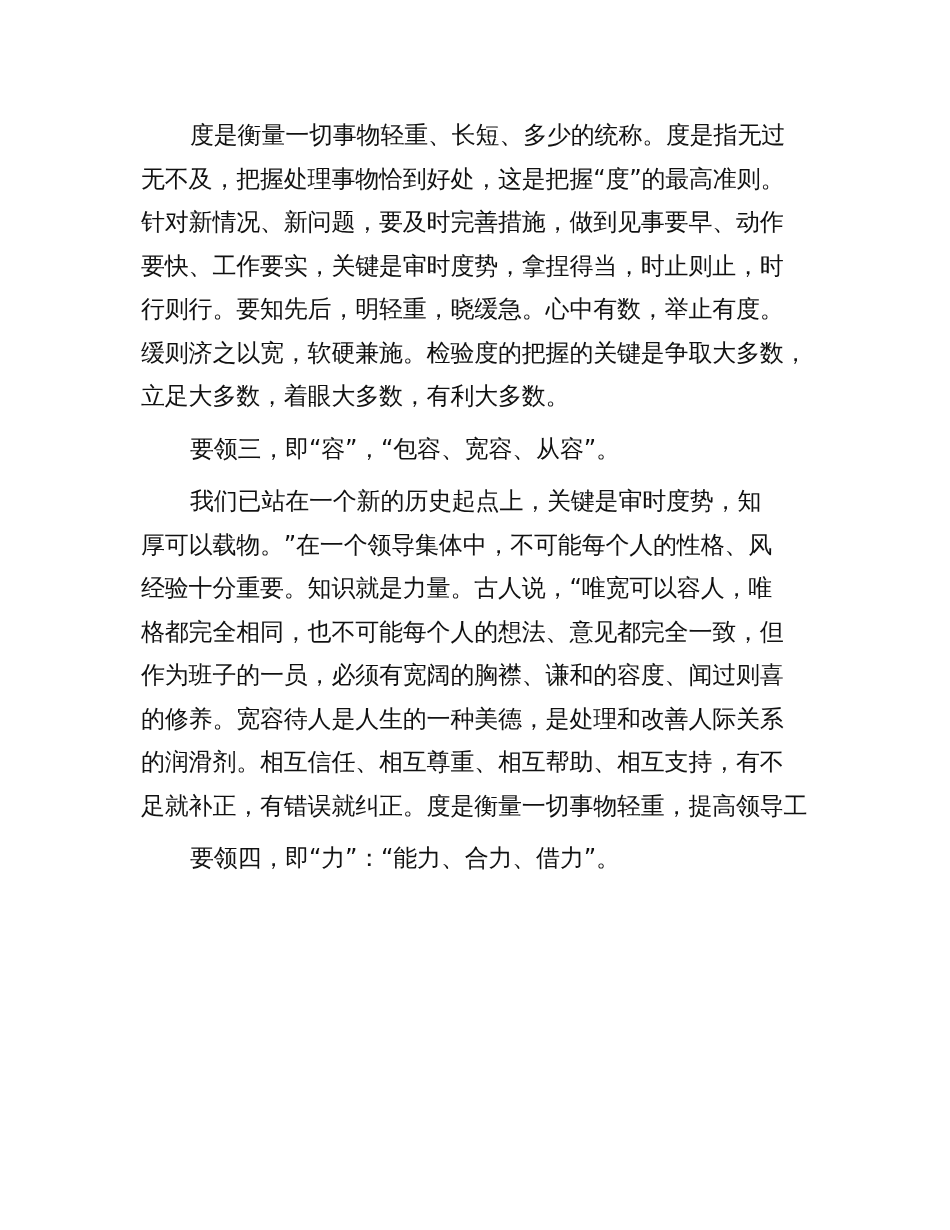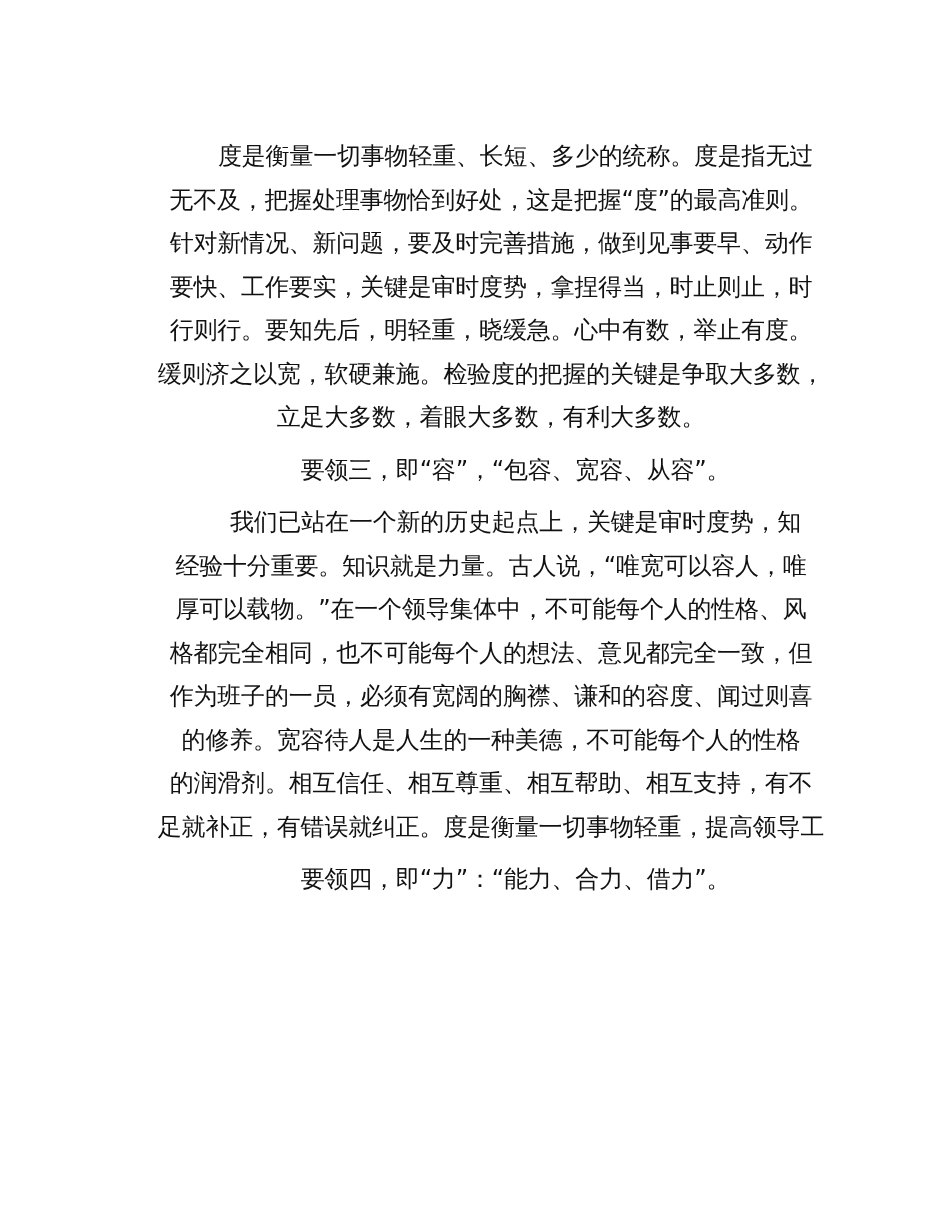--- a/index.html
+++ b/index.html
@@ -11,23 +11,22 @@
       width: 950px;
       height: 1230px;
       position: relative;
       overflow: hidden;
       font-family: "DejaVu Sans", "Liberation Sans", sans-serif;
       color: #111111;
     }
     .page {
       position: absolute;
       left: 141px;
-      top: 135px;
+      top: 114px;
       width: 700px;
-      text-align: center;
     }
     .para {
       margin: 0;
     }
     .line {
       display: block;
       font-size: 24px;
       line-height: 43.5px;
       height: 43.5px;
       white-space: nowrap;
@@ -54,25 +53,25 @@
     <span class="line">缓则济之以宽，软硬兼施。检验度的把握的关键是争取大多数，</span>
     <span class="line">立足大多数，着眼大多数，有利大多数。</span>
   </div>
 
   <div class="para gap-after">
     <span class="line indent">要领三，即“容”，“包容、宽容、从容”。</span>
   </div>
 
   <div class="para gap-after">
     <span class="line indent">我们已站在一个新的历史起点上，关键是审时度势，知</span>
+    <span class="line">厚可以载物。”在一个领导集体中，不可能每个人的性格、风</span>
     <span class="line">经验十分重要。知识就是力量。古人说，“唯宽可以容人，唯</span>
-    <span class="line">厚可以载物。”在一个领导集体中，不可能每个人的性格、风</span>
     <span class="line">格都完全相同，也不可能每个人的想法、意见都完全一致，但</span>
     <span class="line">作为班子的一员，必须有宽阔的胸襟、谦和的容度、闻过则喜</span>
-    <span class="line">的修养。宽容待人是人生的一种美德，不可能每个人的性格</span>
+    <span class="line">的修养。宽容待人是人生的一种美德，是处理和改善人际关系</span>
     <span class="line">的润滑剂。相互信任、相互尊重、相互帮助、相互支持，有不</span>
     <span class="line">足就补正，有错误就纠正。度是衡量一切事物轻重，提高领导工</span>
   </div>
 
   <div class="para">
     <span class="line indent">要领四，即“力”：“能力、合力、借力”。</span>
   </div>
 
 </div>
 

